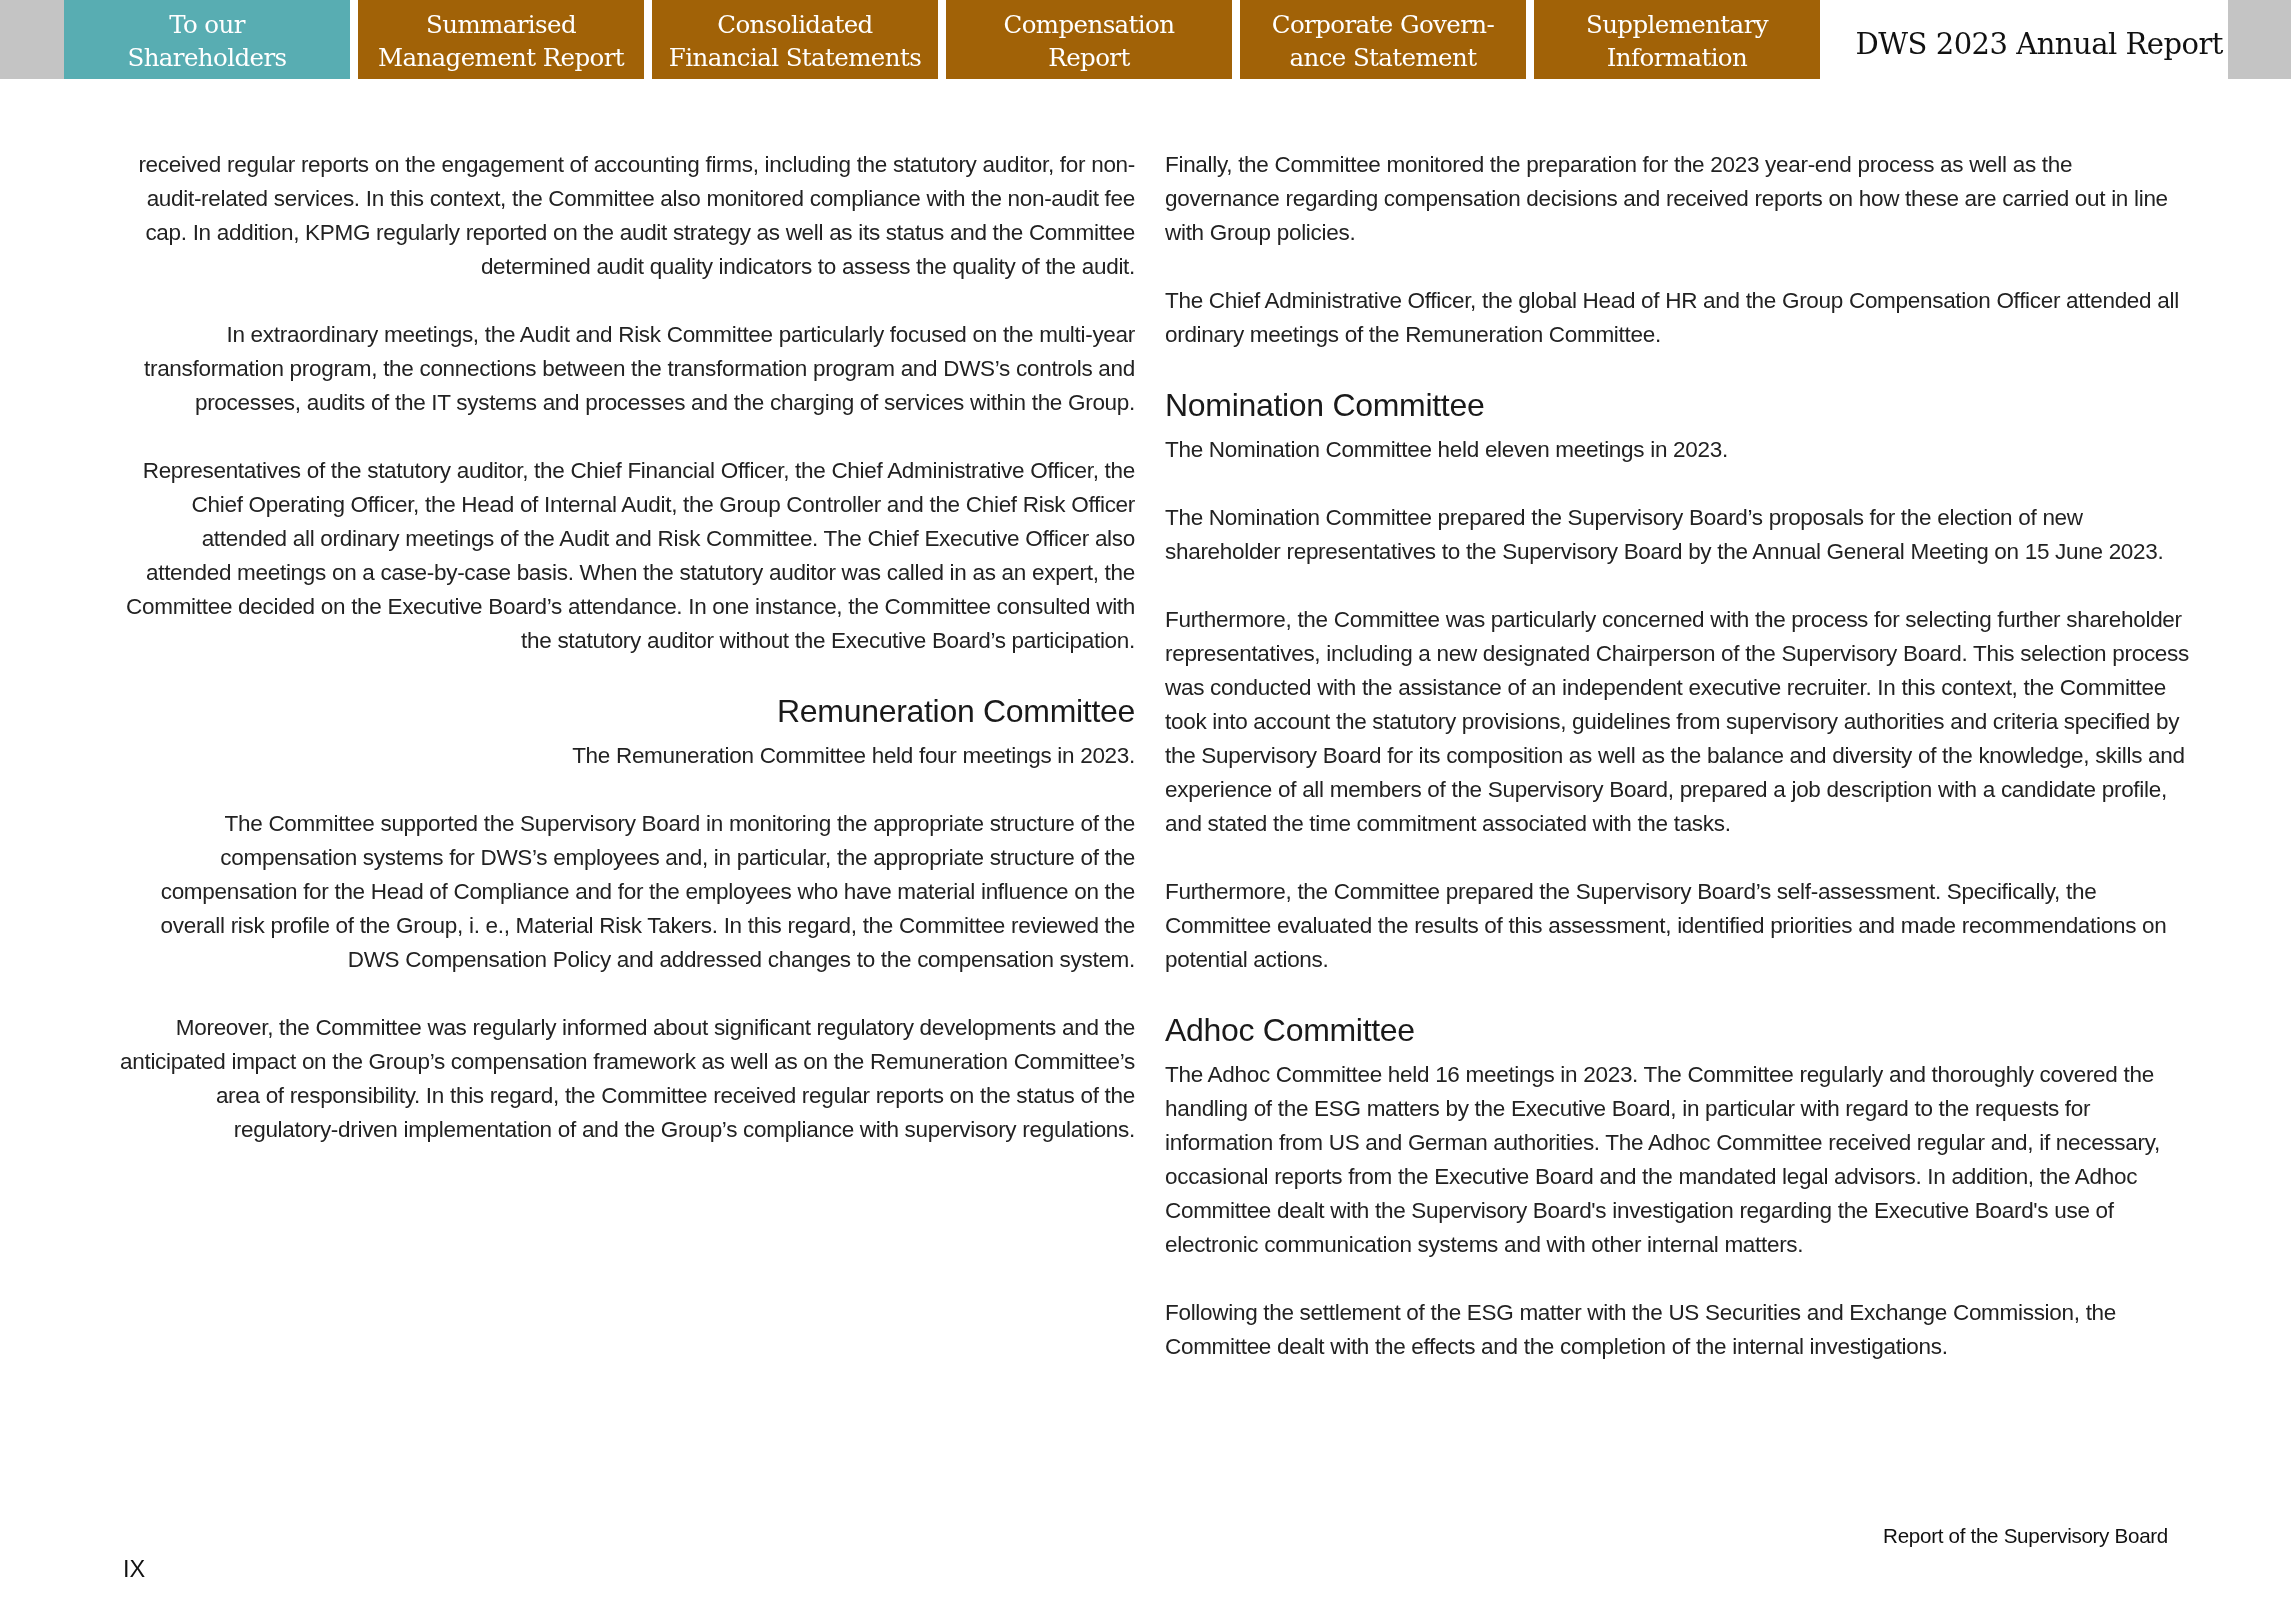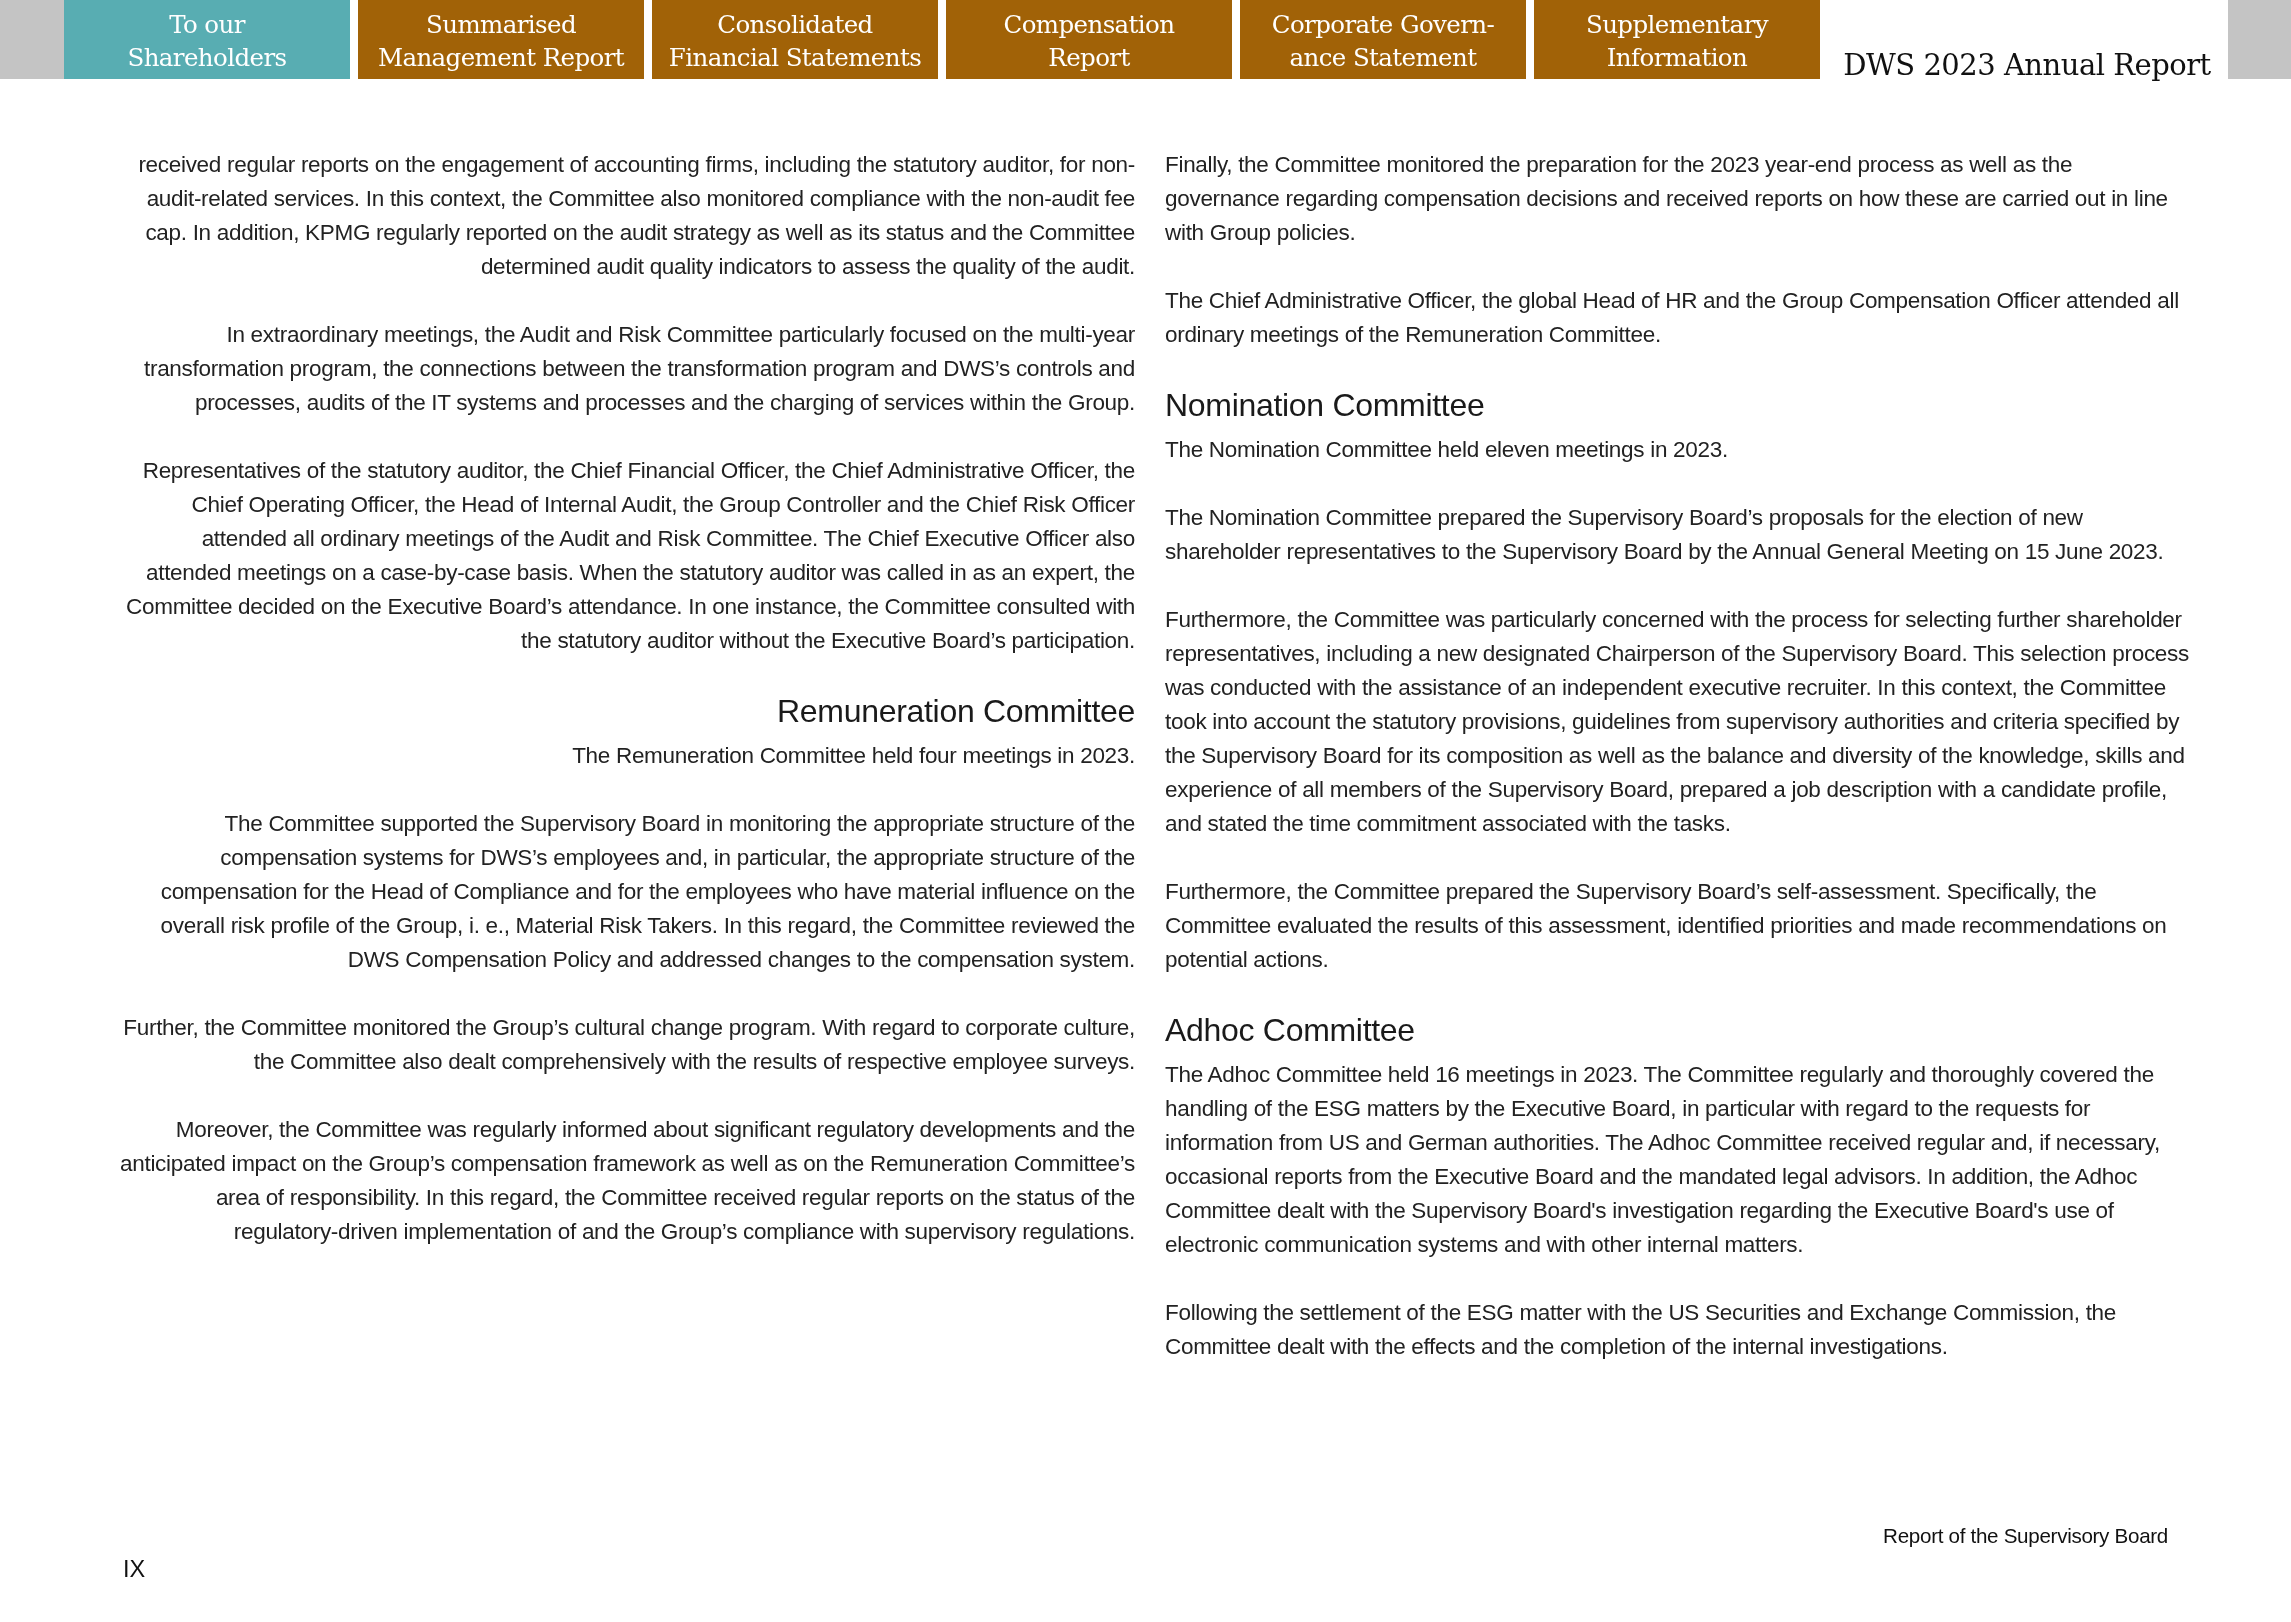--- a/index.html
+++ b/index.html
@@ -16,21 +16,21 @@
     background: #a16207; color: #ffffff;
     font-family: "DejaVu Serif", "Liberation Serif", serif;
     font-size: 24.5px; line-height: 33px; text-align: center;
     display: flex; align-items: center; justify-content: center;
     box-sizing: border-box; padding-top: 2px; cursor: pointer;
     letter-spacing: -0.6px;
   }
   .tab span { display: block; white-space: pre-line; }
   .tab.active { background: #58adb2; }
   .doc-title {
-    position: absolute; left: 1831px; top: 48px; width: 392px; text-align: center;
+    position: absolute; left: 1831px; top: 27px; width: 392px; text-align: right;
     font-family: "DejaVu Serif", "Liberation Serif", serif;
     font-size: 29px; color: #111; letter-spacing: -0.5px;
   }
   .col { position: absolute; top: 148px; }
   .col.left { left: 116px; width: 1019px; text-align: right; }
   .col.right { left: 1165px; width: 1024px; }
   .col p {
     margin: 0 0 34px 0; font-size: 22.5px; line-height: 34px;
     color: #222; letter-spacing: -0.3px;
   }
@@ -79,21 +79,20 @@
   <div class="edge-right"></div>
 </div>
 
 <div class="col left">
   <p>received regular reports on the engagement of accounting firms, including the statutory auditor, for non-audit-related services. In this context, the Committee also monitored compliance with the non-audit fee cap. In addition, KPMG regularly reported on the audit strategy as well as its status and the Committee determined audit quality indicators to assess the quality of the audit.</p>
   <p>In extraordinary meetings, the Audit and Risk Committee particularly focused on the multi-year transformation program, the connections between the transformation program and DWS’s controls and processes, audits of the IT systems and processes and the charging of services within the Group.</p>
   <p>Representatives of the statutory auditor, the Chief Financial Officer, the Chief Administrative Officer, the Chief Operating Officer, the Head of Internal Audit, the Group Controller and the Chief Risk Officer attended all ordinary meetings of the Audit and Risk Committee. The Chief Executive Officer also attended meetings on a case-by-case basis. When the statutory auditor was called in as an expert, the Committee decided on the Executive Board’s attendance. In one instance, the Committee consulted with the statutory auditor without the Executive Board’s participation.</p>
   <h2>Remuneration Committee</h2>
   <p>The Remuneration Committee held four meetings in 2023.</p>
   <p>The Committee supported the Supervisory Board in monitoring the appropriate structure of the compensation systems for DWS’s employees and, in particular, the appropriate structure of the compensation for the Head of Compliance and for the employees who have material influence on the overall risk profile of the Group, i. e., Material Risk Takers. In this regard, the Committee reviewed the DWS Compensation Policy and addressed changes to the compensation system.</p>
-  <p>Further, the Committee monitored the Group’s cultural change program. With regard to corporate culture, the Committee also dealt comprehensively with the results of respective employee surveys.</p>
   <p>Moreover, the Committee was regularly informed about significant regulatory developments and the anticipated impact on the Group’s compensation framework as well as on the Remuneration Committee’s area of responsibility. In this regard, the Committee received regular reports on the status of the regulatory-driven implementation of and the Group’s compliance with supervisory regulations.</p>
 </div>
 
 <div class="col right">
   <p>Finally, the Committee monitored the preparation for the 2023 year-end process as well as the governance regarding compensation decisions and received reports on how these are carried out in line with Group policies.</p>
   <p>The Chief Administrative Officer, the global Head of HR and the Group Compensation Officer attended all ordinary meetings of the Remuneration Committee.</p>
   <h2>Nomination Committee</h2>
   <p>The Nomination Committee held eleven meetings in 2023.</p>
   <p>The Nomination Committee prepared the Supervisory Board’s proposals for the election of new shareholder representatives to the Supervisory Board by the Annual General Meeting on 15 June 2023.</p>
   <p>Furthermore, the Committee was particularly concerned with the process for selecting further shareholder representatives, including a new designated Chairperson of the Supervisory Board. This selection process was conducted with the assistance of an independent executive recruiter. In this context, the Committee took into account the statutory provisions, guidelines from supervisory authorities and criteria specified by the Supervisory Board for its composition as well as the balance and diversity of the knowledge, skills and experience of all members of the Supervisory Board, prepared a job description with a candidate profile, and stated the time commitment associated with the tasks.</p>

